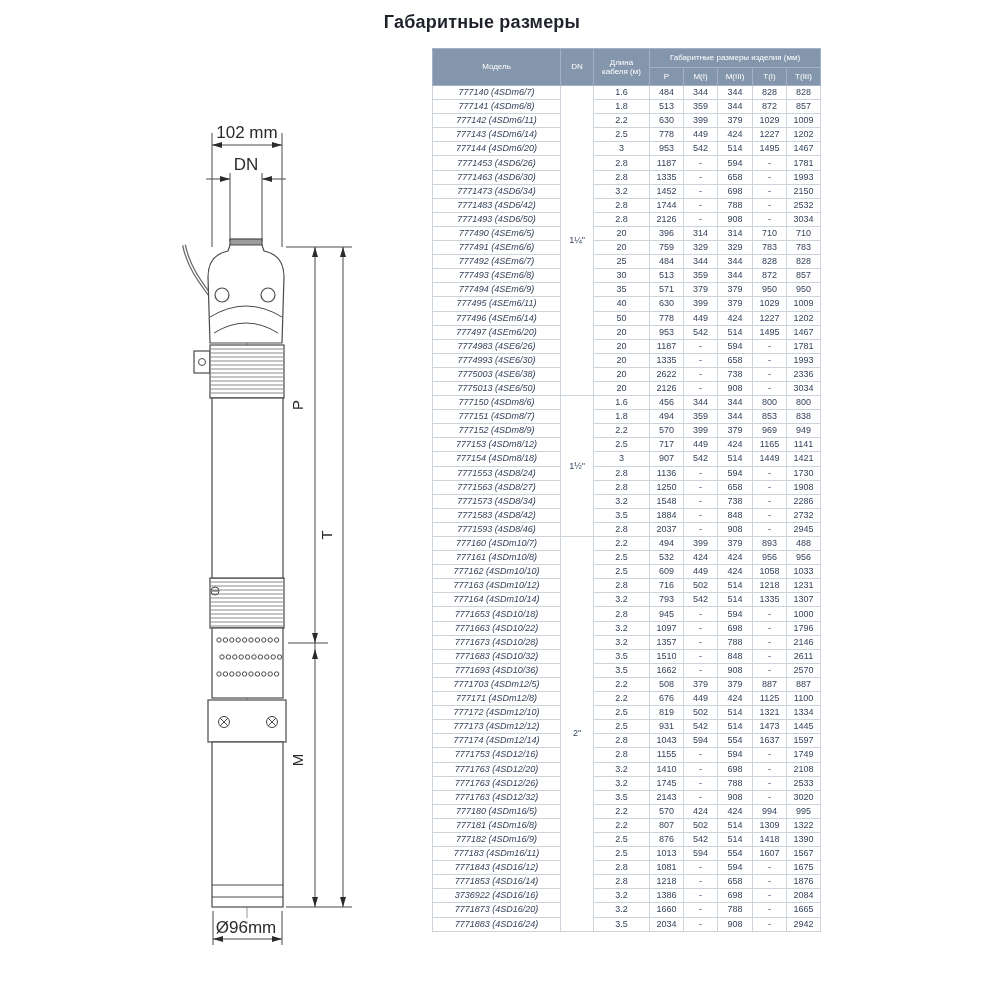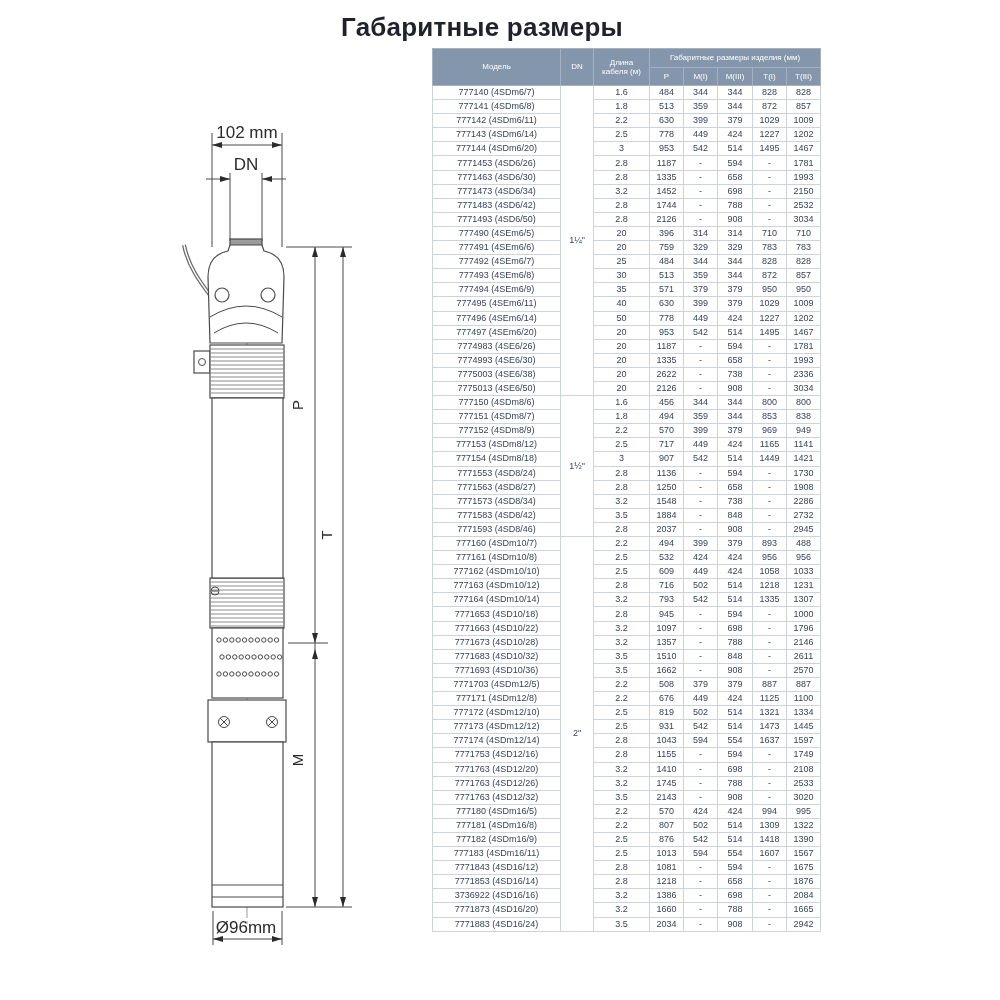--- a/index.html
+++ b/index.html
@@ -2,39 +2,39 @@
 <html><head>
 <meta charset="utf-8">
 <style>
   html,body{margin:0;padding:0;}
   body{
     width:1000px;height:1000px;position:relative;background:#ffffff;
     font-family:"Liberation Sans", sans-serif;overflow:hidden;
   }
   .page-title{
     position:absolute;top:12px;left:0;width:964px;text-align:center;
-    font-size:26px;font-weight:600;color:#1e222b;letter-spacing:.2px;
+    font-size:18px;font-weight:600;color:#1e222b;letter-spacing:.2px;
   }
   
   .tbl-wrap{position:absolute;left:432px;top:48px;width:388px;}
   table.dims{border-collapse:collapse;table-layout:fixed;width:388px;}
   col.c-model{width:128px}col.c-dn{width:33px}col.c-cable{width:56px}
   col.c-d1{width:34px}col.c-d2{width:34px}col.c-d3{width:35px}col.c-d4{width:34px}col.c-d5{width:34px}
   thead th{
     background:#8496ab;color:#ffffff;font-weight:400;font-size:8px;line-height:1.15;
     border:1px solid #a3b1c2;padding:1px 2px;text-align:center;vertical-align:middle;
   }
   thead tr.h1 th{height:16px}
   thead tr.h2 th{height:15px}
   tbody td{
     font-size:9px;color:#35435c;text-align:center;vertical-align:middle;
     border:1px solid #ccd3db;height:13.1px;padding:0 1px;line-height:1;
     white-space:nowrap;overflow:hidden;
   }
-  tbody td.model{font-size:9px;}
+  tbody td.model{font-size:9px;font-style:italic;}
   tbody td.dn{font-size:9px;color:#35435c;}
   tbody tr.group-sep td{border-top:1.5px solid #93a2b4;}
   
   .diagram{position:absolute;left:170px;top:105px;}
   .diagram text{fill:#2b2b2b;}
   .dimtxt{font-size:17px;}
   .dimtxt-s{font-size:15px;}
   .thin{stroke:#4a4a4a;stroke-width:1;fill:none;}
   .shape{stroke:#4a4a4a;stroke-width:1.2;fill:#ffffff;}
   .arrow{fill:#2b2b2b;stroke:none;}

